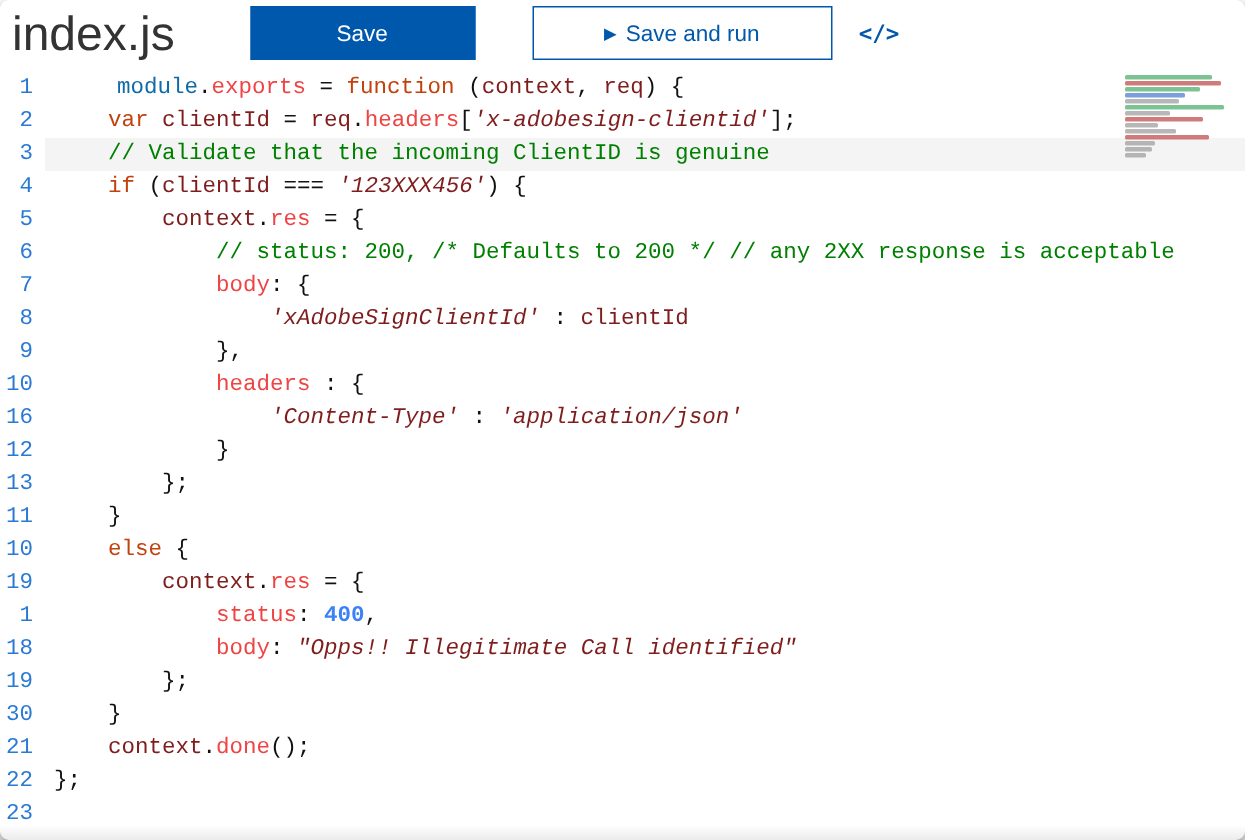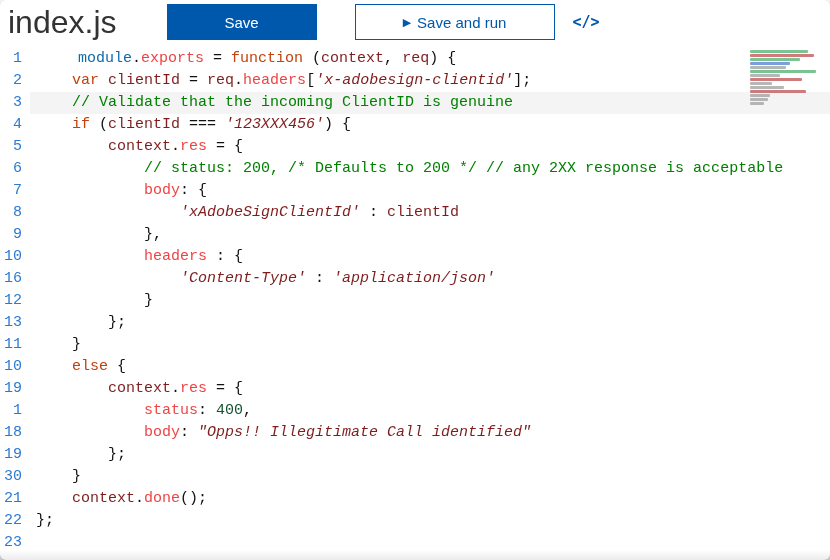--- a/index.html
+++ b/index.html
@@ -98,21 +98,21 @@
       padding-left: 6px;
     }
     .hl-line {
       background: #f4f4f4;
     }
     .tok-kw { color: #c2410c; }
     .tok-id { color: #7f1d1d; }
     .tok-prop { color: #ef4444; }
     .tok-builtin { color: #0f6aa8; margin-left: 42px; }
     .tok-str { color: #7f1d1d; font-style: italic; }
-    .tok-num { color: #14532d; }
+    .tok-num { color: #3b82f6; font-weight: bold; }
     .tok-cm { color: #008000; margin-top: 15px; }
     .tok-pun { color: #111; }
     .minimap {
       position: absolute;
       top: 50px;
       right: 8px;
       width: 72px;
       height: 62px;
       opacity: 0.7;
       pointer-events: none;

